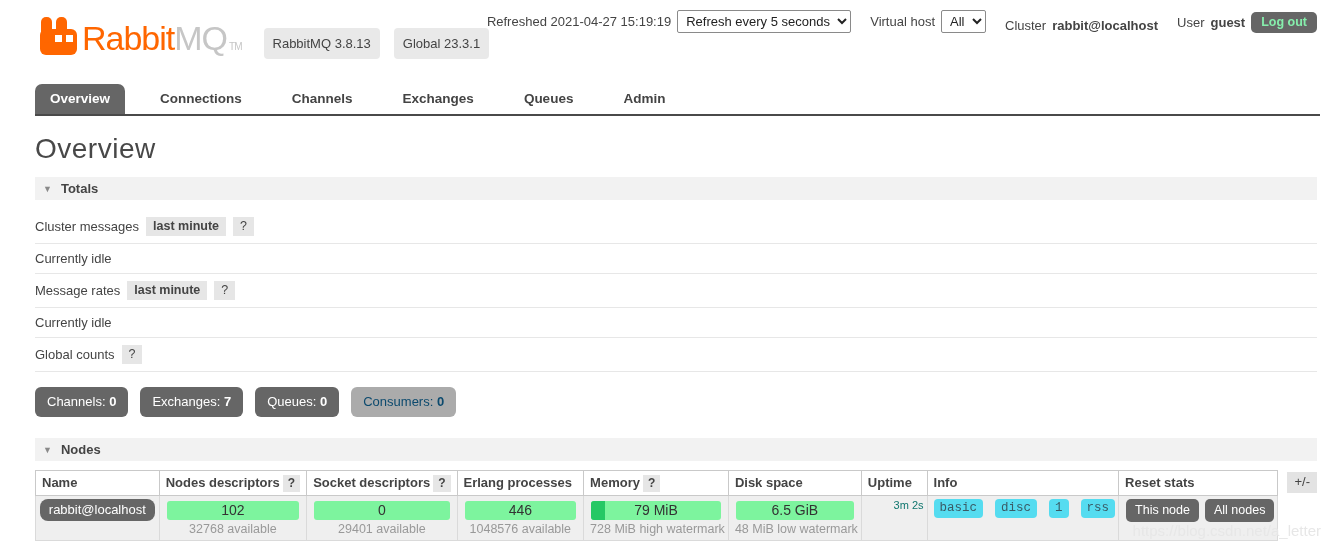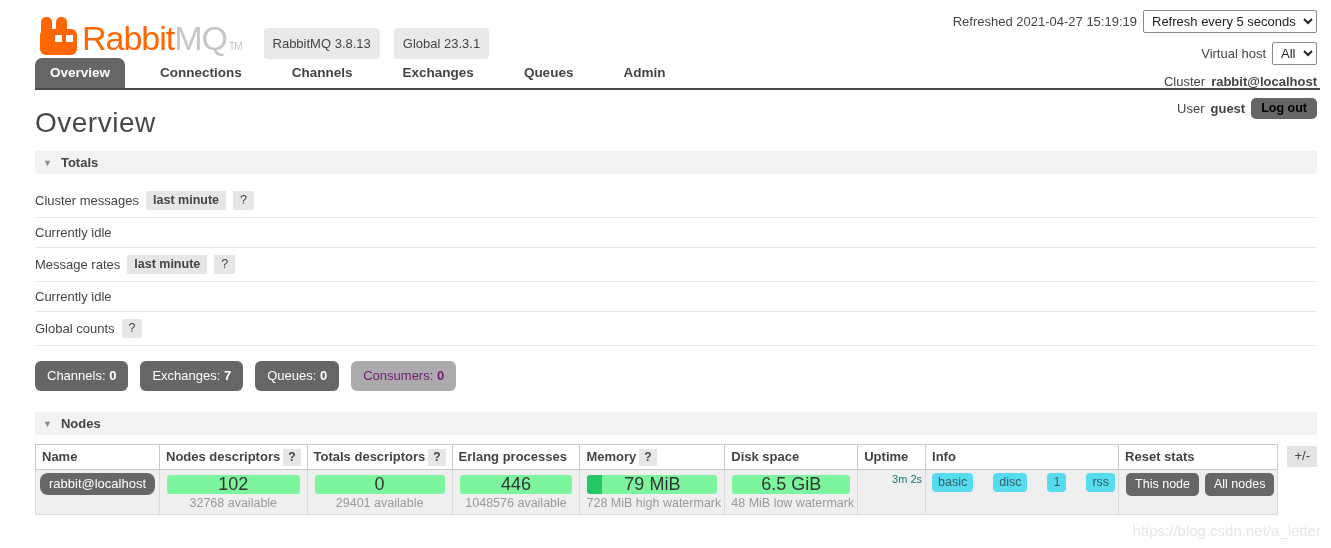--- a/index.html
+++ b/index.html
@@ -1,72 +1,72 @@
 <!DOCTYPE html>
 <html><head>
 <meta charset="utf-8">
 <style>
   * { box-sizing: border-box; margin: 0; padding: 0; }
   html, body { width: 1331px; height: 548px; background: #fff; overflow: hidden; }
   body { font-family: "Liberation Sans", "DejaVu Sans", sans-serif; font-size: 13px; color: #444; position: relative; }
 
   
-  .header { position: relative; height: 90px; }
+  .header { position: relative; height: 116px; }
   .logo-block { position: absolute; left: 40px; top: 16px; display: flex; align-items: center; }
   .logo-icon { margin-right: 4px; }
   .logo-text { font-size: 34px; font-weight: 500; letter-spacing: -1px; line-height: 1; }
   .logo-rabbit { color: #f60; }
   .logo-mq { color: #c6c6c6; }
   .logo-tm { font-size: 10px; color: #c6c6c6; vertical-align: baseline; margin-left: 2px; }
   .version-badges { display: flex; gap: 14px; margin-left: 22px; margin-top: 12px; }
   .badge-gray { background: #e9e9e9; color: #444; padding: 8px 9px; border-radius: 4px; font-size: 13px; white-space: nowrap; }
 
-  .meta { position: absolute; top: 10px; right: 14px; display: flex; flex-direction: column; align-items: flex-end; gap: 9px; }
+  .meta { position: absolute; top: 10px; right: 14px; display: flex; align-items: flex-end; gap: 19px; }
   .meta-row { display: flex; align-items: center; gap: 6px; white-space: nowrap; }
   .meta select { font-family: inherit; font-size: 13px; color: #222; border: 1px solid #8a8a8a; border-radius: 2px; background: #fff; padding: 2px 4px; height: 23px; }
   .bold { font-weight: bold; }
-  .logout-btn { background: #666; color: #000000; font-weight: bold; font-size: 12.5px; padding: 3px 10px 4px; border-radius: 5px; border: none; cursor: pointer; }
+  .logout-btn { background: #666; color: #86efac; font-weight: bold; font-size: 12.5px; padding: 3px 10px 4px; border-radius: 5px; border: none; cursor: pointer; }
 
   .tabbar { position: absolute; left: 35px; right: 11px; bottom: 0; border-bottom: 2px solid #4a4a4a; display: flex; align-items: flex-end; }
   .tab { font-weight: bold; font-size: 13.5px; color: #444; padding: 7px 15px 8px; margin-right: 20px; cursor: pointer; }
   .tab.active { background: #666; color: #fff; border-radius: 7px 7px 0 0; }
 
   
   .content { padding: 0 14px 0 35px; }
   h1.page-title { font-size: 28px; font-weight: 400; color: #484848; margin: 17px 0 12px; letter-spacing: 0.5px; }
 
   .section-bar { background: #f2f2f2; padding: 4px 8px; font-weight: bold; font-size: 13px; color: #444; display: flex; align-items: center; gap: 9px; cursor: pointer; }
   .arrow { color: #8a8a8a; font-size: 9px; }
 
   .totals-rows { margin-top: 10px; }
   .t-row { padding: 7px 0 7px; border-bottom: 1px solid #e7e7e7; display: flex; align-items: center; gap: 7px; font-size: 13px; }
   .chip { background: #e6e6e6; color: #444; padding: 2px 7px 3px; font-size: 12.5px; cursor: pointer; font-weight: bold; }
   .chip-help { background: #e6e6e6; color: #444; padding: 2px 7px 3px; font-size: 12.5px; cursor: pointer; }
 
   .counts { display: flex; gap: 12px; margin: 15px 0 21px; }
   .count-btn { background: #666; color: #fff; font-size: 13px; padding: 7px 12px 8px; border-radius: 6px; border: none; cursor: pointer; white-space: nowrap; }
   .count-btn .num { font-weight: bold; }
-  .count-btn.disabled { background: #ababab; color: #701a75; cursor: default; }
+  .count-btn.disabled { background: #ababab; color: #0c4a6e; cursor: default; }
 
   
   .table-wrap { display: flex; align-items: flex-start; margin-top: 9px; }
   table.nodes { border-collapse: collapse; table-layout: fixed; }
   table.nodes th { background: #fff; border: 1px solid #c9c9c9; font-weight: bold; text-align: left; padding: 4px 6px 5px; font-size: 13px; white-space: nowrap; overflow: hidden; }
   table.nodes th .chip-help { font-size: 12px; padding: 1px 5px 2px; margin-left: 3px; }
   table.nodes td { background: #efefef; border: 1px solid #dadada; vertical-align: top; padding: 3px 3px 4px; }
   td.name-cell { vertical-align: middle; text-align: center; }
   .node-badge { display: inline-block; background: #666; color: #fff; padding: 3px 9px 4px; border-radius: 8px; font-size: 13px; cursor: pointer; }
   .bar { position: relative; height: 19px; background: #7df49e; border-radius: 3px; margin: 2px 4px 2px; overflow: hidden; }
   .bar-used { position: absolute; left: 0; top: 0; bottom: 0; background: #26c865; }
-  .bar-text { position: relative; display: block; text-align: center; line-height: 19px; font-size: 18px; color: #333; }
+  .bar-text { position: relative; display: block; text-align: center; line-height: 19px; font-size: 14px; color: #333; }
   .sub { color: #999; font-size: 12.5px; text-align: center; margin-top: 1px; white-space: nowrap; }
   .sub.left { text-align: left; padding-left: 3px; overflow: visible; }
   td.uptime-cell { vertical-align: middle; text-align: right; font-size: 11px; color: #0f766e; }
   td.info-cell { vertical-align: middle; }
-  .info-badges { display: flex; gap: 20px; padding-left: 3px; }
+  .info-badges { display: flex; gap: 12px; padding-left: 3px; font-family: Liberation Mono, monospace; }
   .cyan-badge { background: #55dcf0; color: #3a5b66; padding: 2px 6px 3px; border-radius: 4px; font-size: 12.5px; }
   td.reset-cell { vertical-align: middle; }
   .reset-btns { display: flex; gap: 6px; padding-left: 4px; }
   .dark-btn { background: #666; color: #fff; font-size: 12.5px; padding: 4px 9px 5px; border-radius: 5px; border: none; cursor: pointer; white-space: nowrap; }
   .plus-minus { margin-left: 9px; margin-top: 2px; background: #e3e3e3; color: #444; padding: 2px 7px 4px; font-size: 13px; cursor: pointer; }
 
   .watermark { position: absolute; right: 10px; bottom: 9px; color: #e7e7e7; font-size: 15px; }
 </style>
 </head>
 <body>
@@ -176,21 +176,21 @@
           <col style="width:132px">
           <col style="width:127px">
           <col style="width:73px">
           <col style="width:135px">
           <col style="width:158px">
       </colgroup>
       <thead>
         <tr>
           <th><span>Name</span></th>
           <th><span>Nodes descriptors</span><span class="chip-help">?</span></th>
-          <th><span>Totals descriptors</span><span class="chip-help">?</span></th>
+          <th><span>Socket descriptors</span><span class="chip-help">?</span></th>
           <th><span>Erlang processes</span></th>
           <th><span>Memory</span><span class="chip-help">?</span></th>
           <th><span>Disk space</span></th>
           <th><span>Uptime</span></th>
           <th><span>Info</span></th>
           <th><span>Reset stats</span></th>
         </tr>
       </thead>
       <tbody>
         <tr>

